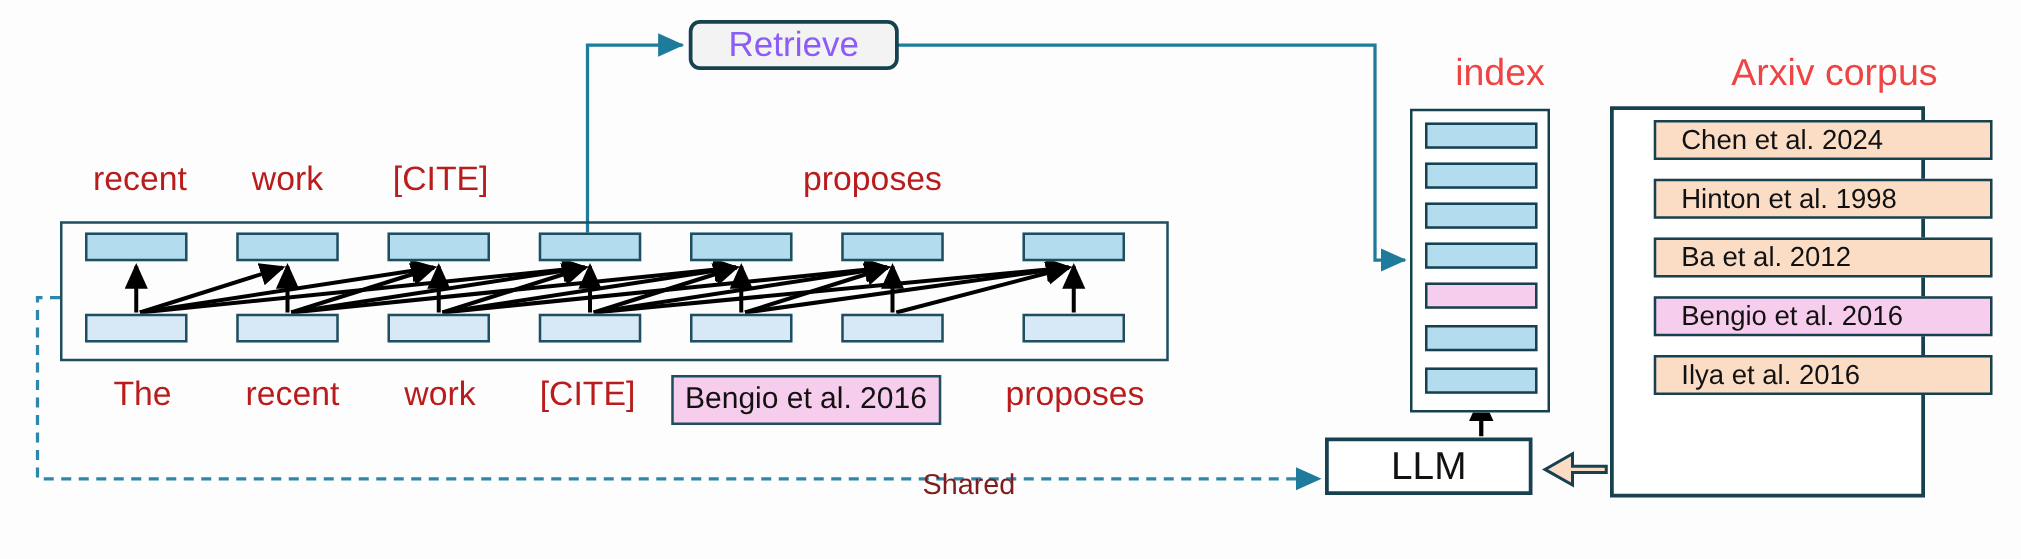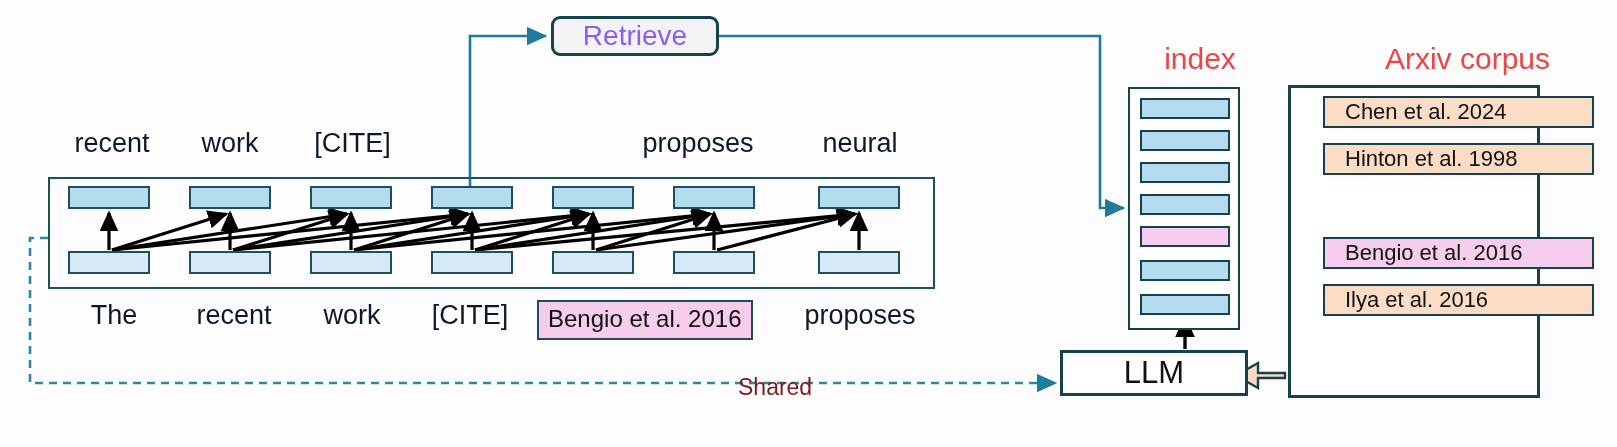--- a/index.html
+++ b/index.html
@@ -42,21 +42,21 @@
     height: 23px;
     box-sizing: border-box;
     border: 2px solid #1f4e5f;
   }
   .tok-top-box { background: #b3dcef; top: 186px; }
   .tok-bot-box { background: #d7e8f6; top: 251px; }
 
   .tok-label-top, .tok-label-bot {
     position: absolute;
     font-size: 27px;
-    color: #0f172a;
+    color: #b91c1c;
     white-space: nowrap;
     text-align: center;
     font-family: "Liberation Sans", sans-serif;
   }
   .tok-label-top { top: 128px; }
   .tok-label-bot { top: 300px; }
 
   .cite-chip {
     position: absolute;
     top: 300px;
@@ -145,21 +145,21 @@
     white-space: nowrap;
     margin-left: 22px;
   }
   .corpus-row.hit { background: #f6cdec; }
 
   
   .llm-box {
     position: absolute;
     left: 1060px;
     top: 350px;
-    width: 188px;
+    width: 166px;
     height: 46px;
     border: 3px solid #16414f;
     background: #ffffff;
     box-sizing: border-box;
     display: flex;
     align-items: center;
     justify-content: center;
     font-size: 31px;
     color: #111;
   }
@@ -256,21 +256,20 @@
   <div class="tok-bot-box" style="left:310px"></div>
   <div class="tok-bot-box" style="left:431px"></div>
   <div class="tok-bot-box" style="left:552px"></div>
   <div class="tok-bot-box" style="left:673px"></div>
   <div class="tok-bot-box" style="left:818px"></div>
 
   <div class="tok-label-top" style="left:62px;width:100px">recent</div>
   <div class="tok-label-top" style="left:185px;width:90px">work</div>
   <div class="tok-label-top" style="left:300px;width:105px">[CITE]</div>
   <div class="tok-label-top" style="left:628px;width:140px">proposes</div>
-  <div class="tok-label-top" style="left:805px;width:110px">neural</div>
 
   <div class="tok-label-bot" style="left:64px;width:100px">The</div>
   <div class="tok-label-bot" style="left:178px;width:112px">recent</div>
   <div class="tok-label-bot" style="left:305px;width:94px">work</div>
   <div class="tok-label-bot" style="left:415px;width:110px">[CITE]</div>
   <div class="tok-label-bot" style="left:785px;width:150px">proposes</div>
 
   <div class="cite-chip" style="left:537px;">Bengio et al. 2016</div>
 
   <div class="retrieve-box">Retrieve</div>
@@ -283,20 +282,21 @@
     <div class="index-bar" style="top:105px"></div>
     <div class="index-bar hit" style="top:137px"></div>
     <div class="index-bar" style="top:171px"></div>
     <div class="index-bar" style="top:205px"></div>
   </div>
 
   <div class="section-title" id="corpus-title">Arxiv corpus</div>
   <div class="corpus-panel">
     <div class="corpus-row" style="top:8px">Chen et al. 2024</div>
     <div class="corpus-row" style="top:55px">Hinton et al. 1998</div>
+    <div class="corpus-row" style="top:102px">Ba et al. 2012</div>
     <div class="corpus-row hit" style="top:149px">Bengio et al. 2016</div>
     <div class="corpus-row" style="top:196px">Ilya et al. 2016</div>
   </div>
 
   <div class="llm-box">LLM</div>
 
   <div class="shared-label">Shared</div>
 
 </div>
 

